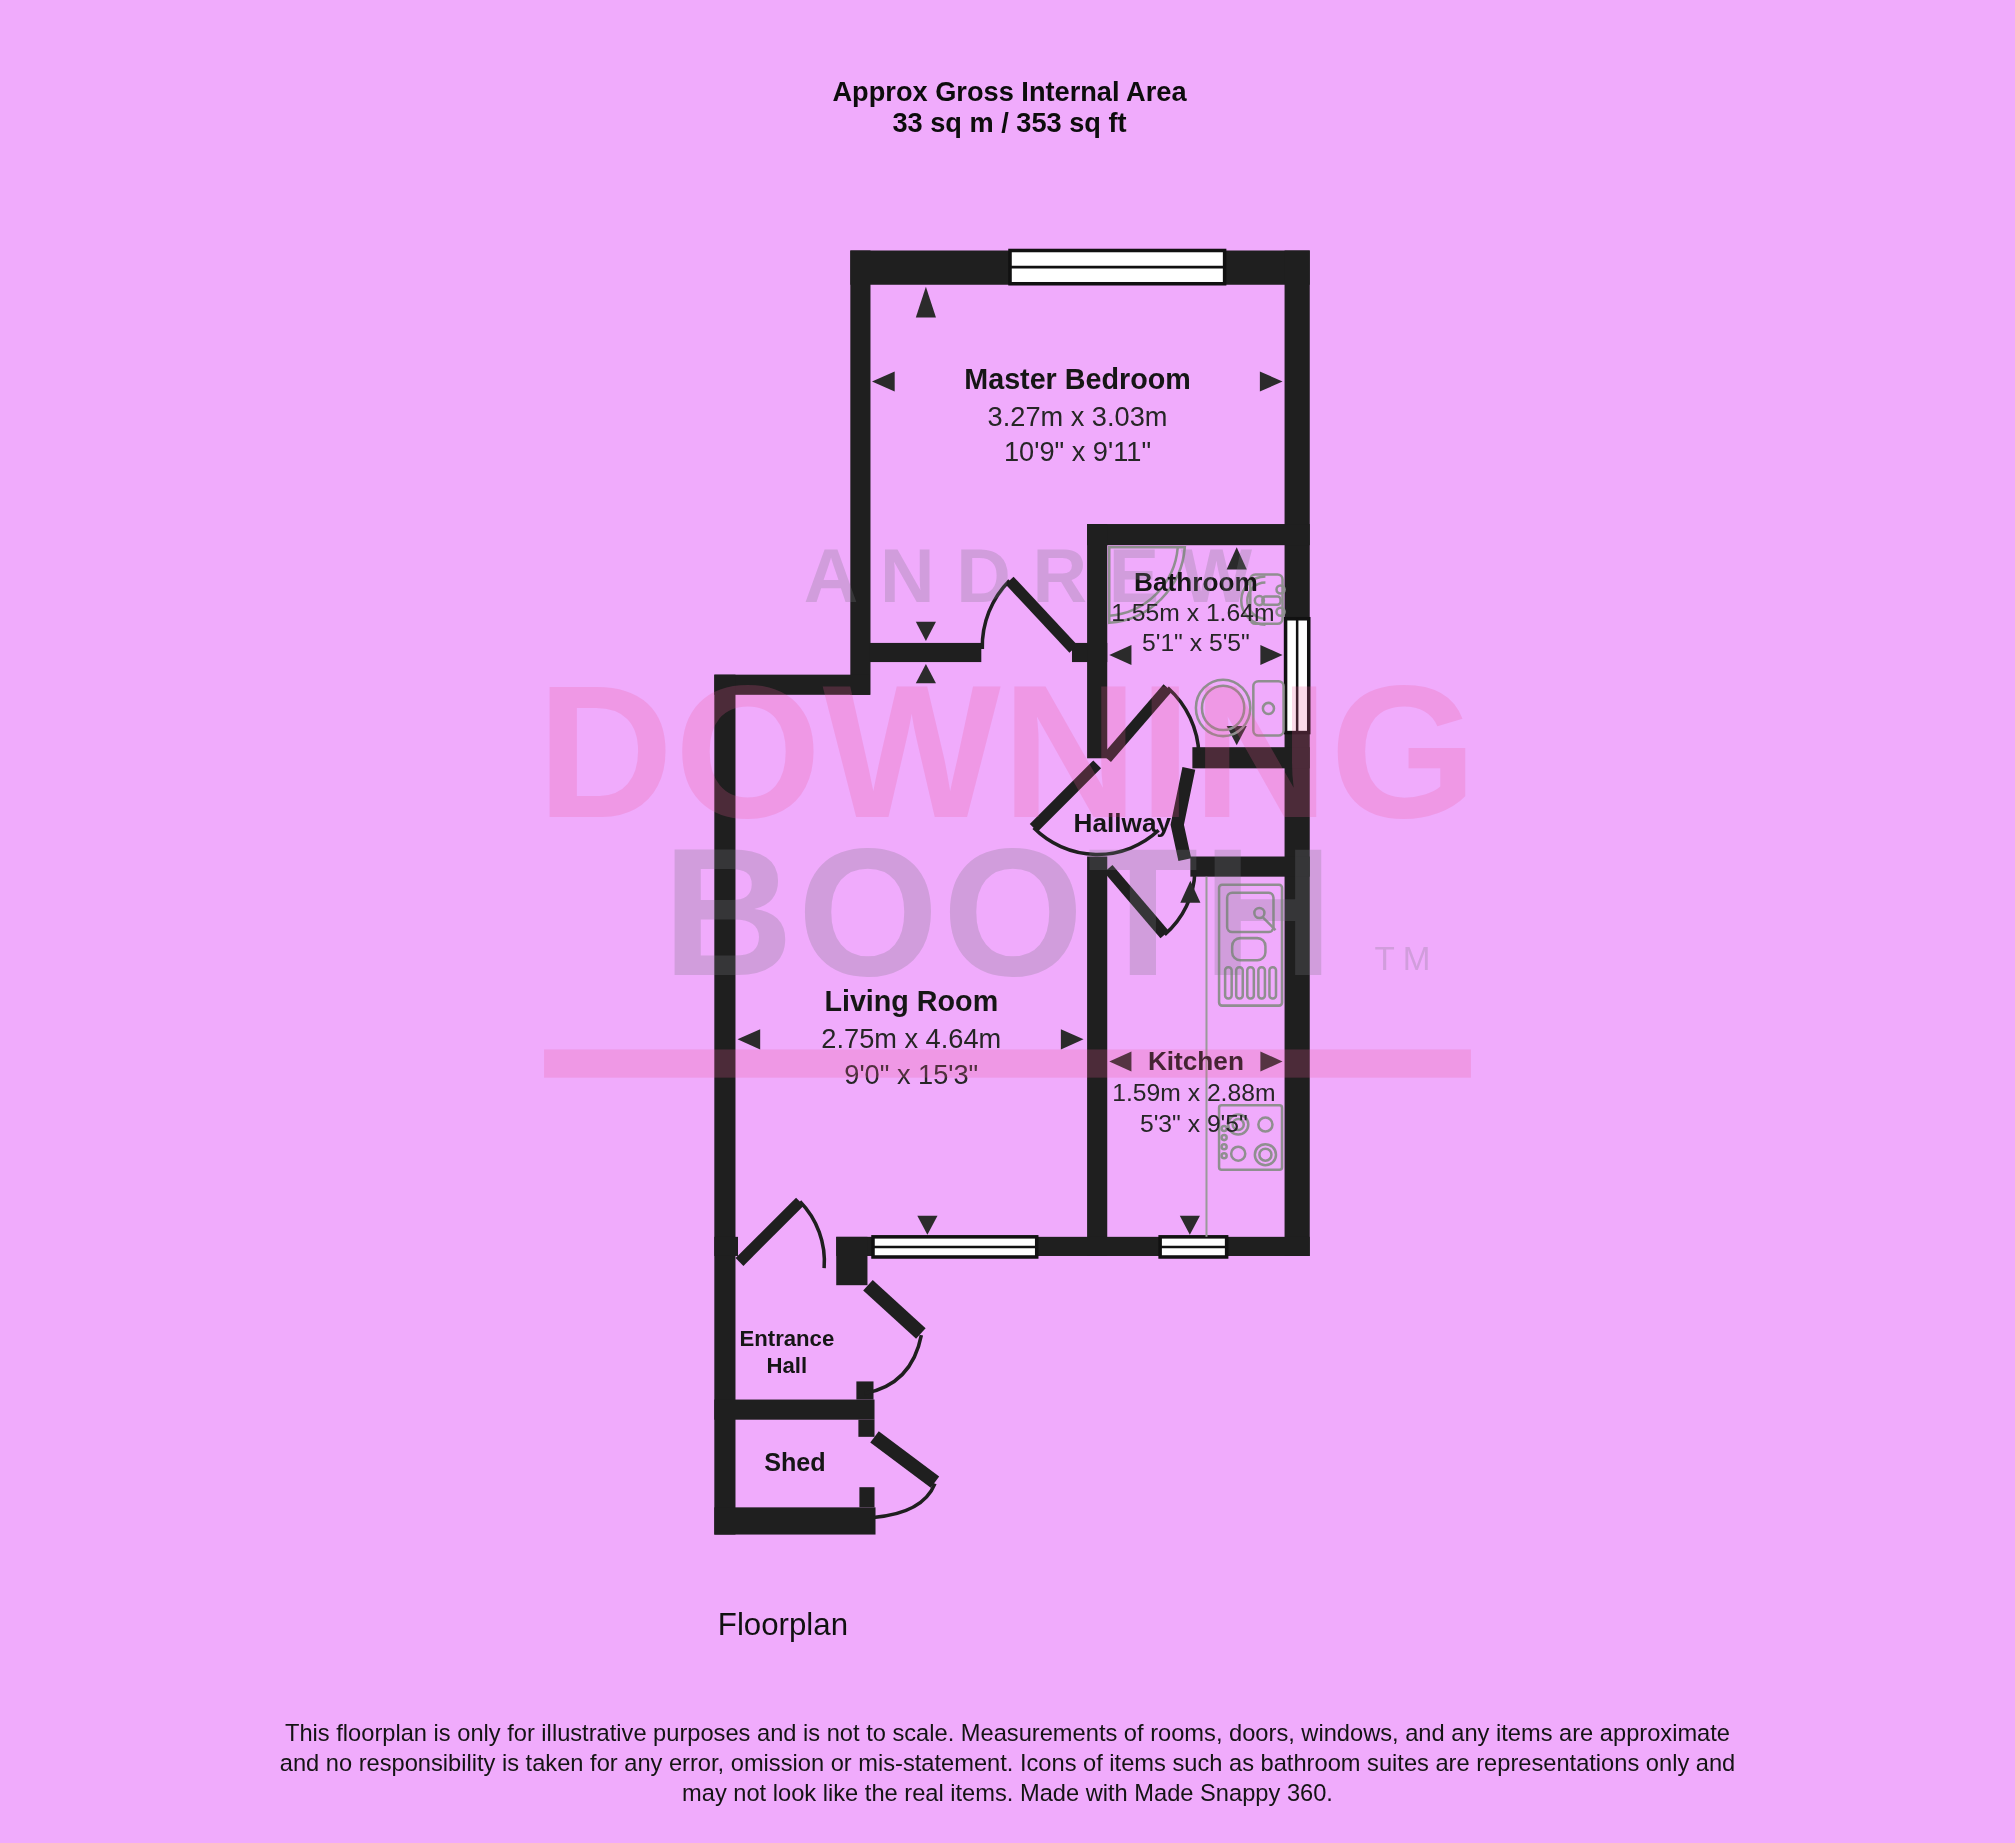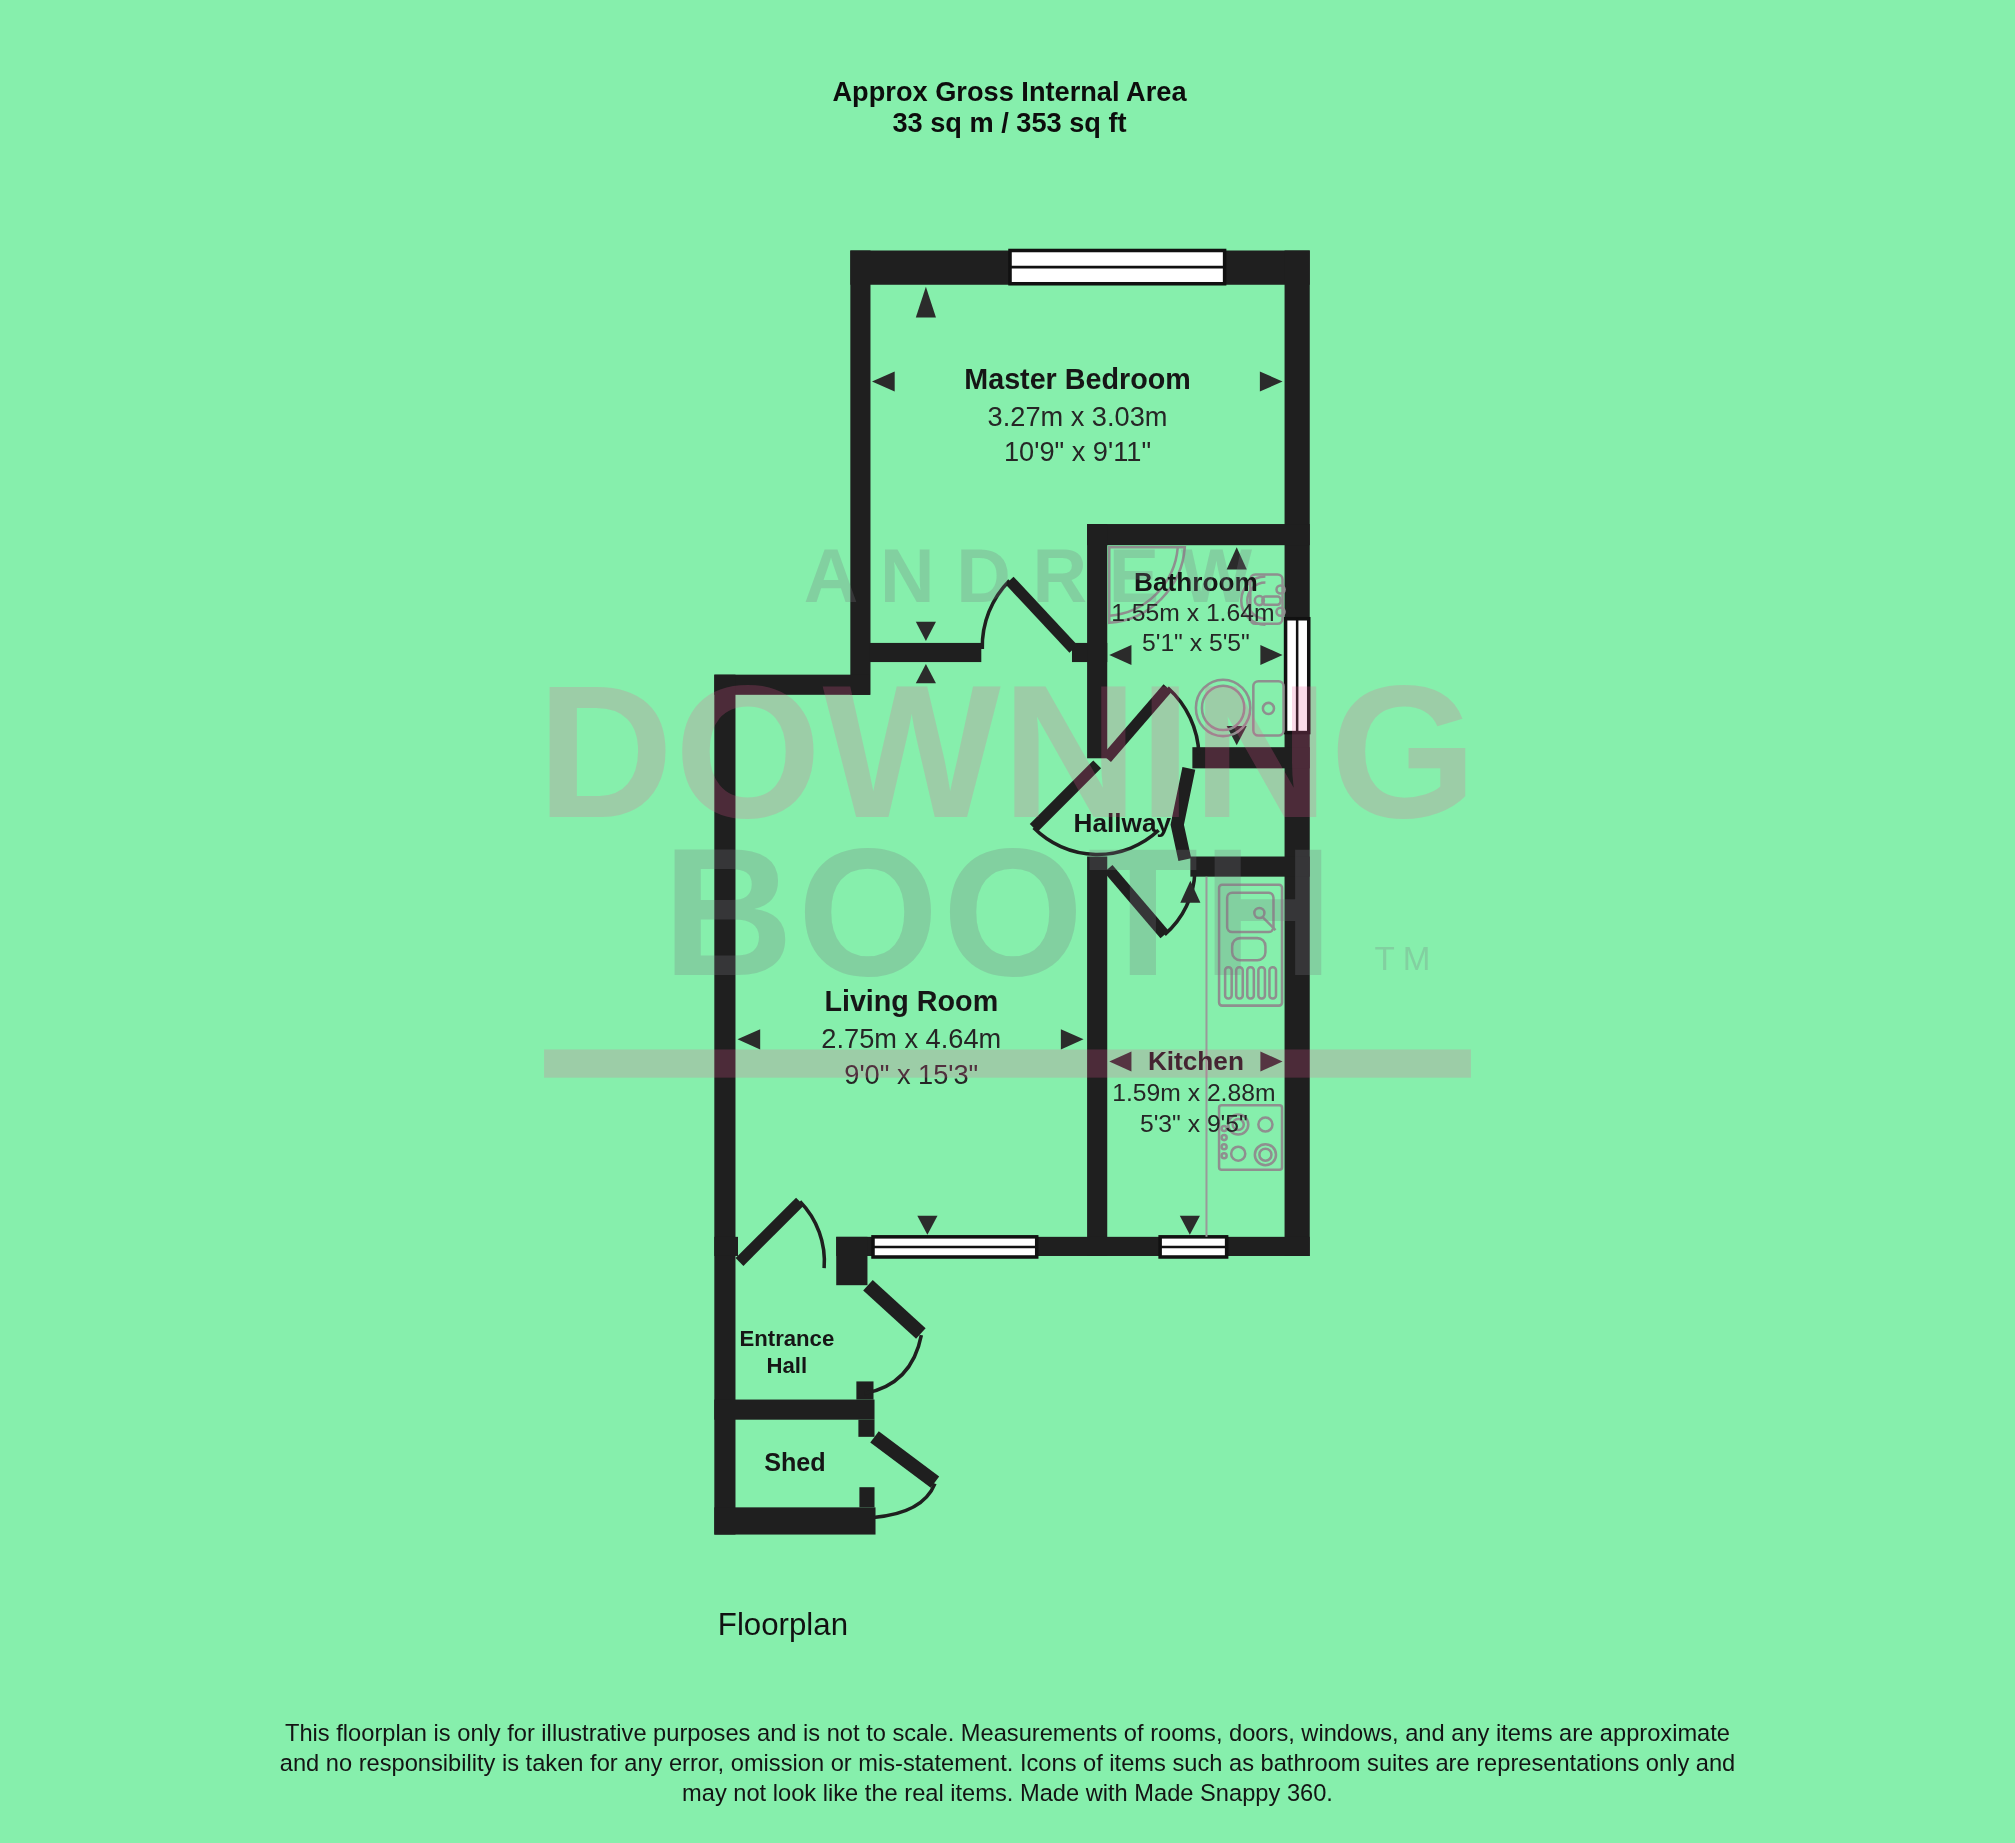--- a/index.html
+++ b/index.html
@@ -1,16 +1,16 @@
 <!DOCTYPE html>
 <html style="font-size:8px"><head>
 <meta charset="utf-8">
 <style>
   html,body{margin:0;padding:0;background:#ffffff;}
-  .page{position:relative;width:2015px;height:1844px;background:#86efac;overflow:hidden;
+  .page{position:relative;width:2015px;height:1844px;background:#f0abfc;overflow:hidden;
         font-family:"Liberation Sans", sans-serif;}
   svg{position:absolute;left:0;top:0;}
   .wall{fill:#1f1f1f;stroke:none;}
   .leaf{stroke:#1f1f1f;stroke-width:22;fill:none;}
   .leaf-thick{stroke:#1f1f1f;stroke-width:28;fill:none;}
   .arc{fill:none;stroke:#1f1f1f;stroke-width:7;}
   .win{fill:#ffffff;stroke:#111111;stroke-width:7;}
   .winline{stroke:#111111;stroke-width:5;}
   .arrow{fill:#2b2b2b;}
   .fixn{fill:none;stroke:#8f8f8f;stroke-width:5;}

